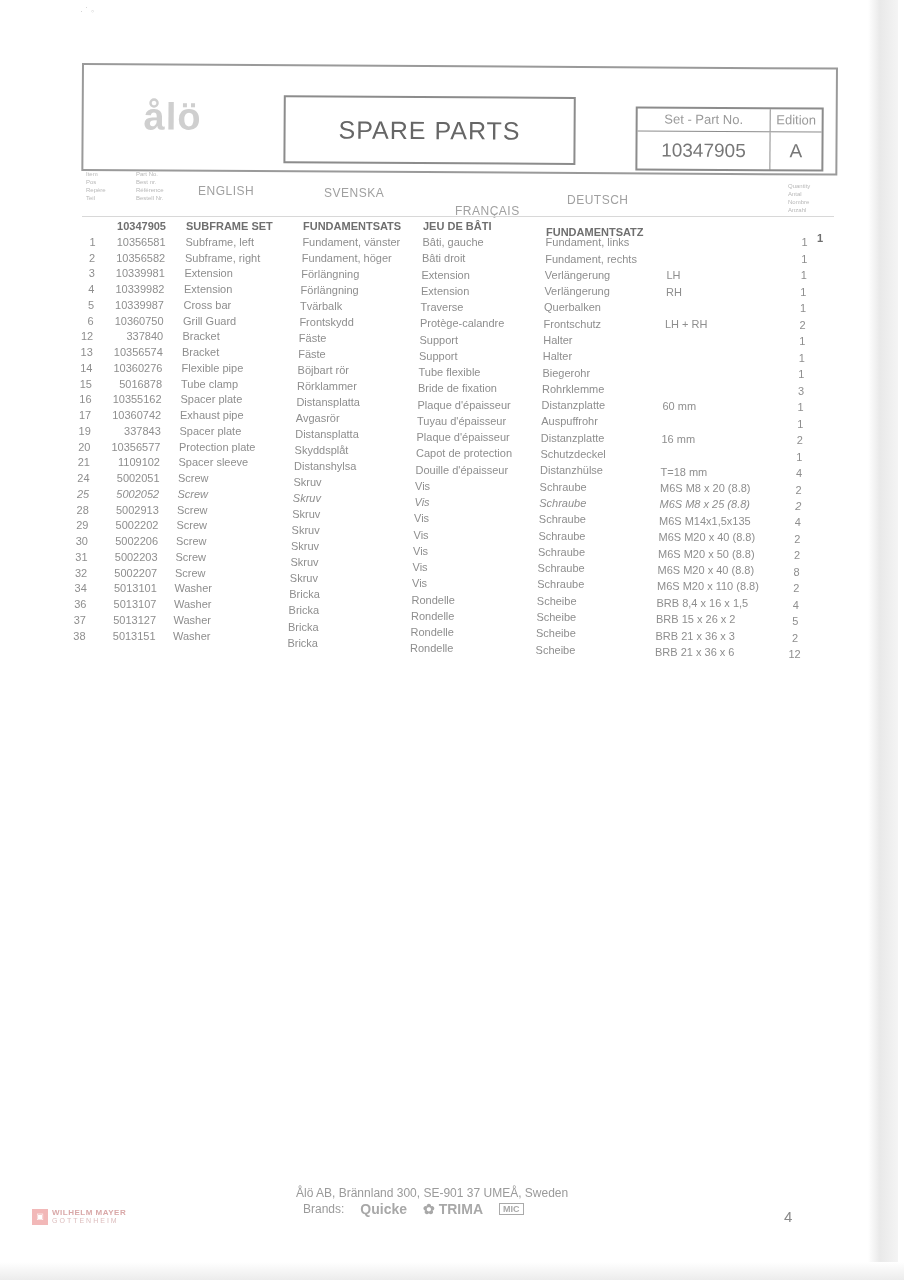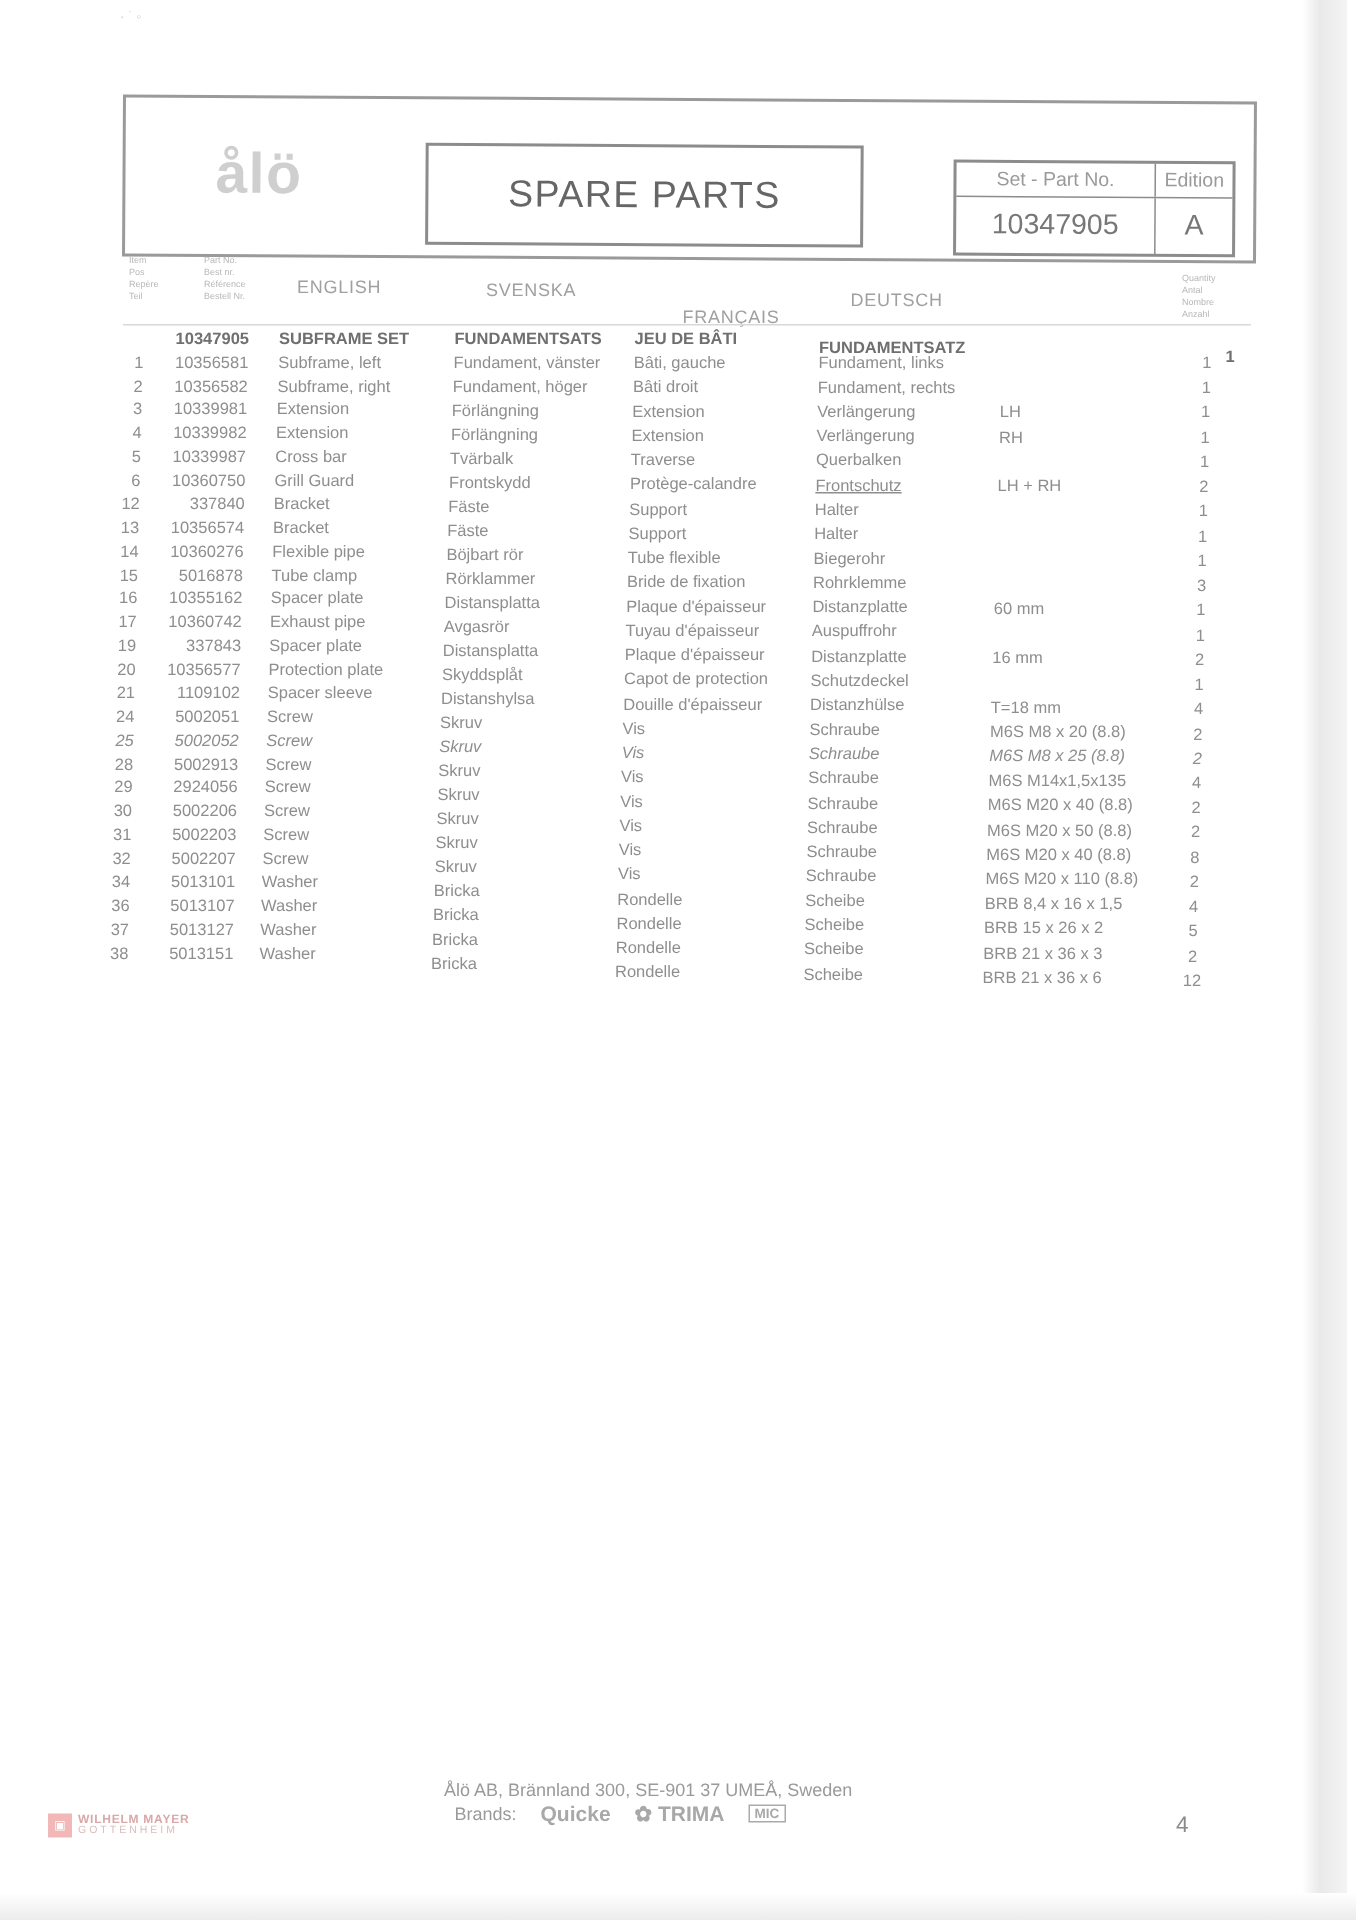--- a/index.html
+++ b/index.html
@@ -163,21 +163,21 @@
       <span style="left: 544px; top: 2.7px;">Querbalken</span>
       <span style="left: 665.5px; top: 3.15px;"></span>
       <span class="qty" style="left: 795px; top: 3.6px;">1</span>
     </div>
     <div class="row" style="top: 314.5px; left: 0px; width: 904px;">
       <span class="pos" style="left: 73.6px; top: 0px;">6</span>
       <span class="pn" style="left: 99.6px; top: 0px;">10360750</span>
       <span style="left: 183px; top: 0px;">Grill Guard</span>
       <span style="left: 299.4px; top: 1.62px;">Frontskydd</span>
       <span style="left: 420px; top: 2.97px;">Protège-calandre</span>
-      <span style="left: 543.6px; top: 3.24px; text-decoration: underline;">Frontschutz</span>
+      <span style="left: 543.6px; top: 3.24px;">Frontschutz</span>
       <span style="left: 665px; top: 3.78px;">LH + RH</span>
       <span class="qty" style="left: 794.6px; top: 4.32px;">2</span>
     </div>
     <div class="row" style="top: 330.25px; left: 0px; width: 904px;">
       <span class="pos" style="left: 73.2px; top: 0px;">12</span>
       <span class="pn" style="left: 99.2px; top: 0px;">337840</span>
       <span style="left: 182.5px; top: 0px;">Bracket</span>
       <span style="left: 298.8px; top: 1.89px;">Fäste</span>
       <span style="left: 419.5px; top: 3.465px;">Support</span>
       <span style="left: 543.2px; top: 3.78px;">Halter</span>
@@ -289,21 +289,21 @@
       <span class="pn" style="left: 94.8px; top: 0px;">5002913</span>
       <span style="left: 177px; top: 0px;">Screw</span>
       <span style="left: 292.2px; top: 4.86px;">Skruv</span>
       <span style="left: 414px; top: 8.91px;">Vis</span>
       <span style="left: 538.8px; top: 9.72px;">Schraube</span>
       <span style="left: 659px; top: 11.34px;">M6S M14x1,5x135</span>
       <span class="qty" style="left: 789.8px; top: 12.96px;">4</span>
     </div>
     <div class="row" style="top: 519.25px; left: 0px; width: 904px;">
       <span class="pos" style="left: 68.4px; top: 0px;">29</span>
-      <span class="pn" style="left: 94.4px; top: 0px;">2924056</span>
+      <span class="pn" style="left: 94.4px; top: 0px;">5002202</span>
       <span style="left: 176.5px; top: 0px;">Screw</span>
       <span style="left: 291.6px; top: 5.13px;">Skruv</span>
       <span style="left: 413.5px; top: 9.405px;">Vis</span>
       <span style="left: 538.4px; top: 10.26px;">Schraube</span>
       <span style="left: 658.5px; top: 11.97px;">M6S M20 x 40 (8.8)</span>
       <span class="qty" style="left: 789.4px; top: 13.68px;">2</span>
     </div>
     <div class="row" style="top: 535px; left: 0px; width: 904px;">
       <span class="pos" style="left: 68px; top: 0px;">30</span>
       <span class="pn" style="left: 94px; top: 0px;">5002206</span>

